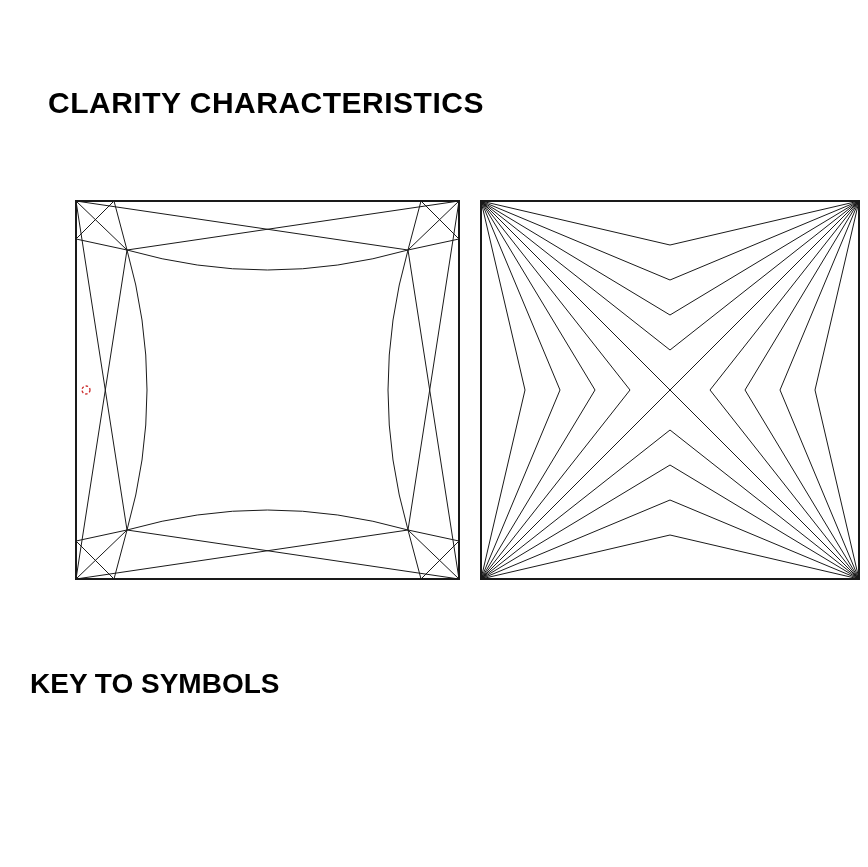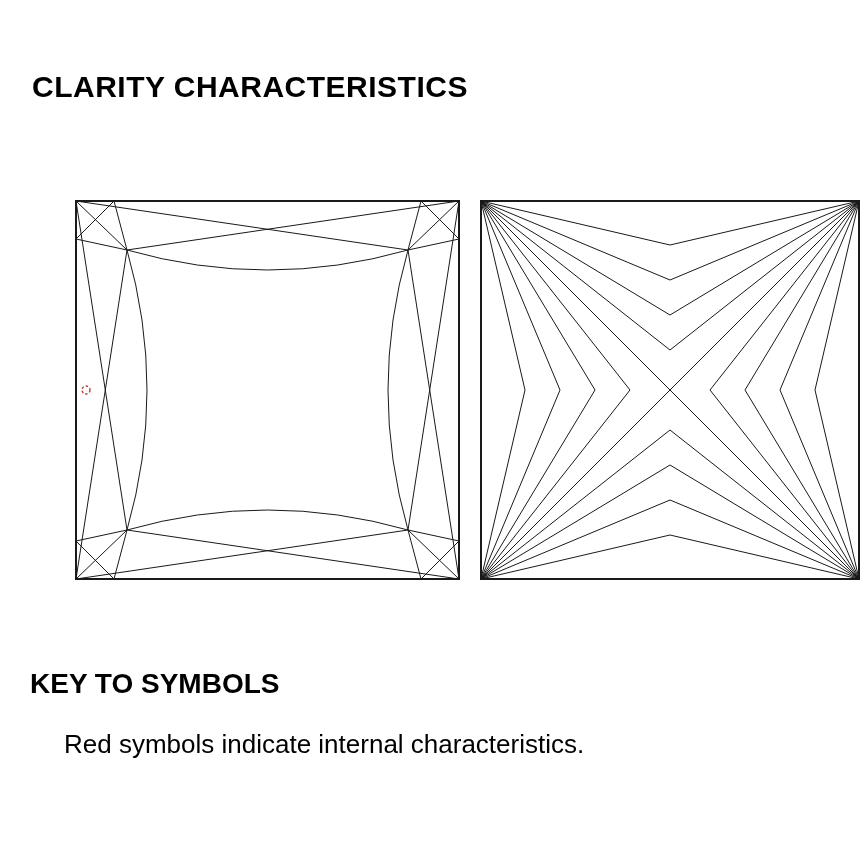--- a/index.html
+++ b/index.html
@@ -9,21 +9,21 @@
     background: #ffffff;
     color: #000000;
     font-family: "Liberation Sans", sans-serif;
     position: relative;
     overflow: hidden;
   }
   .page-title {
     position: absolute;
     left: 32px;
     top: 70px;
-    margin: 0;
+    margin: 16px;
     font-size: 30px;
     font-weight: bold;
     letter-spacing: 0.5px;
   }
   .diagrams {
     position: absolute;
     left: 75px;
     top: 200px;
     display: flex;
     gap: 20px;
@@ -75,14 +75,13 @@
              M1,379 L190,335 L379,379 M1,379 L190,300 L379,379 M1,379 L190,265 L379,379 M1,379 L190,230 L379,379
              M1,1 L45,190 L1,379 M1,1 L80,190 L1,379 M1,1 L115,190 L1,379 M1,1 L150,190 L1,379
              M379,1 L335,190 L379,379 M379,1 L300,190 L379,379 M379,1 L265,190 L379,379 M379,1 L230,190 L379,379"></path>
   </svg>
 
 </div>
 
 <h2 class="key-heading">KEY TO SYMBOLS</h2>
 
 <div class="key-lines">
-  <div>Red symbols indicate internal characteristics.</div>
 </div>
 
 </body></html>

